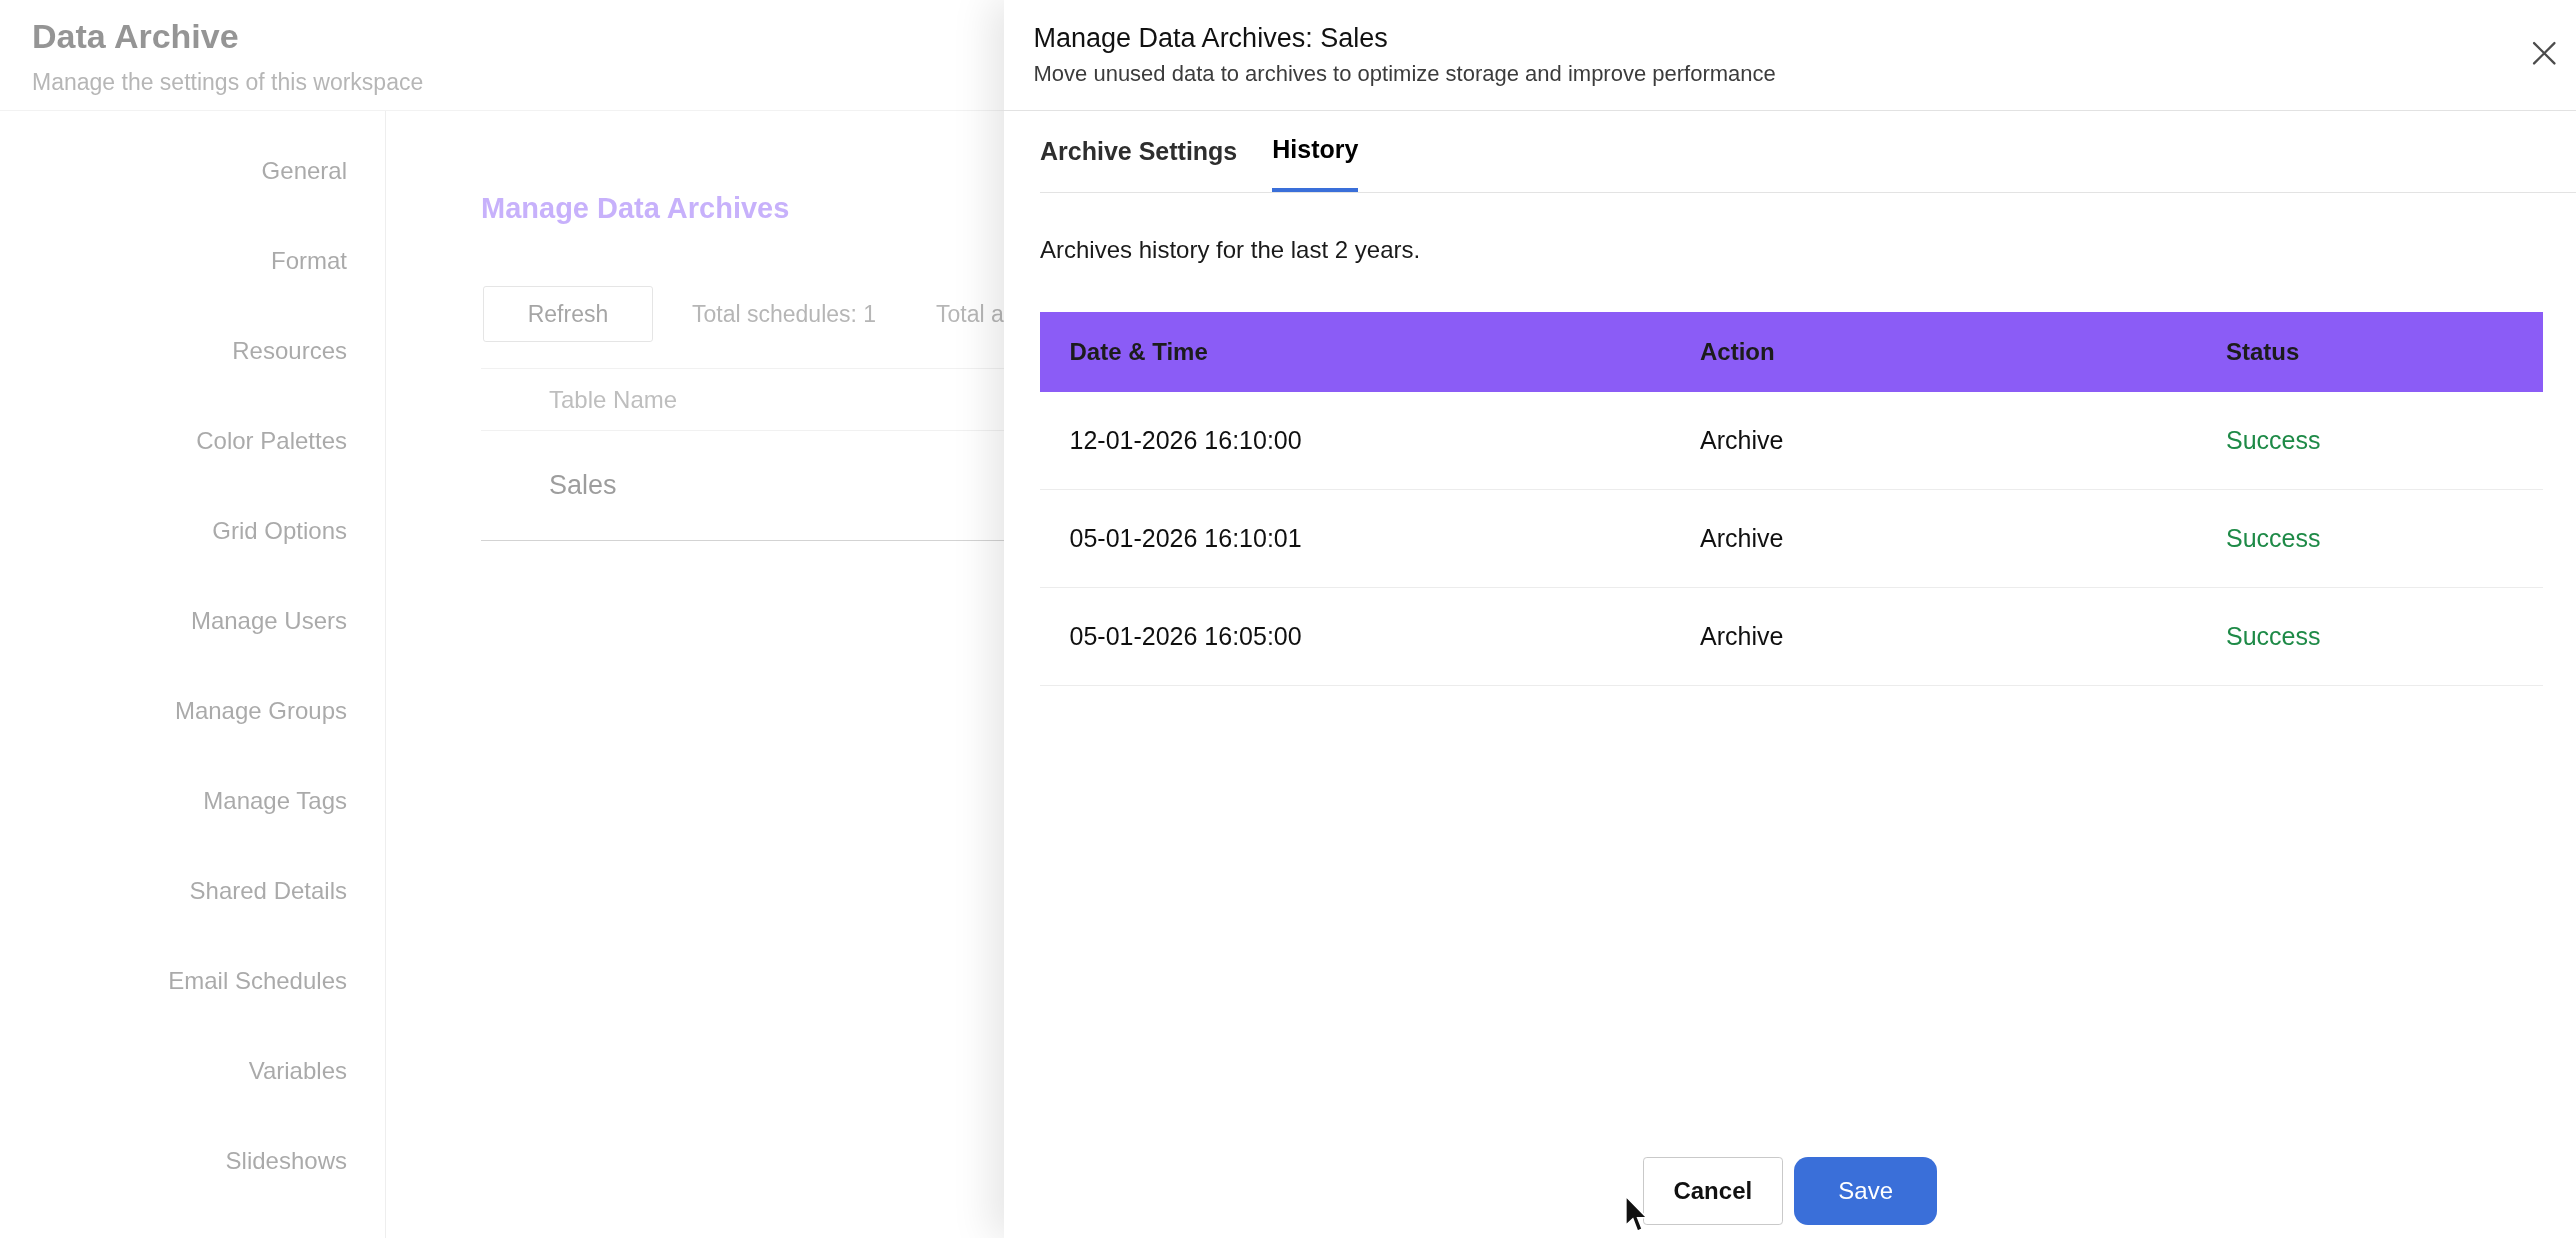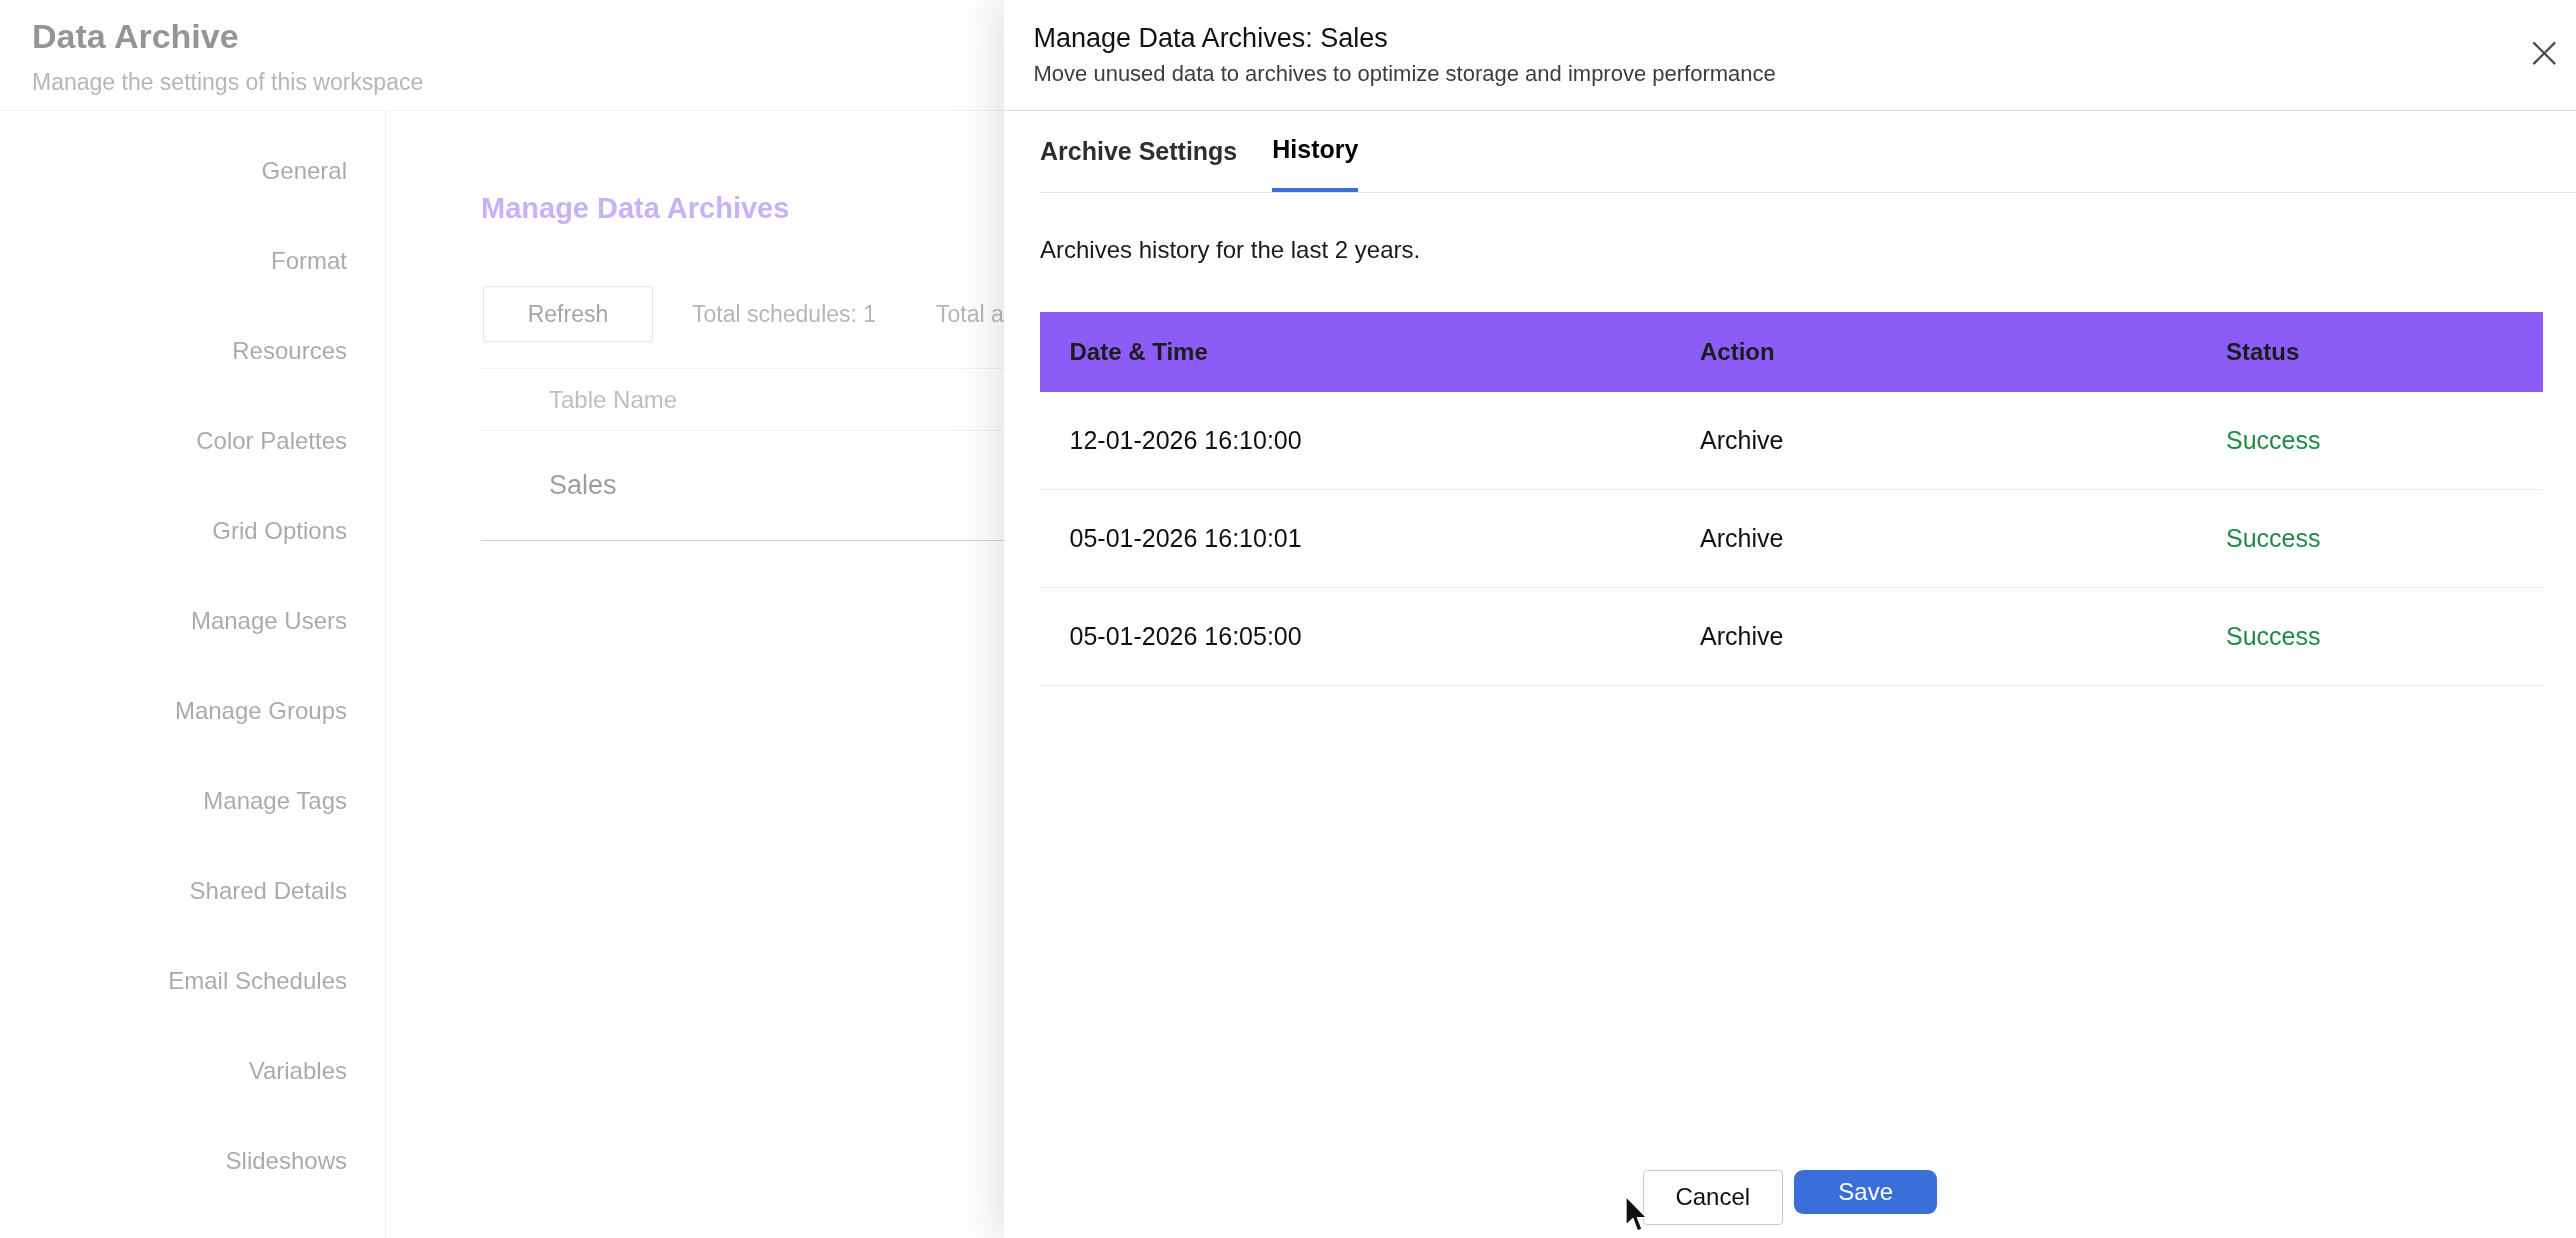--- a/index.html
+++ b/index.html
@@ -55,24 +55,24 @@
             font-size:24px; font-weight:700; color:#1c1c1c; }
   .h-row  { height:98px; display:flex; align-items:center; border-bottom:1px solid #ececec;
             font-size:25px; color:#101010; }
   .hc1 { width:660px; padding-left:29.5px; }
   .hc2 { width:526px; }
   .hc3 { flex:1; }
   .success { color:var(--success-green,#1e8a47); }
 
   .m-footer { position:absolute; left:0; bottom:13.3px; width:100%; display:flex;
               justify-content:center; gap:11.4px; }
-  .btn-cancel { width:140px; height:55px; background:#fff; border:1px solid #c9c9c9;
-                border-radius:3.8px; font-size:24px; color:#111; font-family:inherit; cursor:pointer; }
-  .btn-save   { width:143px; height:44px; background:var(--accent-blue,#3a6fd9); border:none;
-                border-radius:9px; font-size:24px; color:#fff; font-family:inherit; cursor:pointer; }
+  .btn-cancel { width:140px; height:68px; background:#fff; border:1px solid #c9c9c9;
+                border-radius:3.8px; font-size:24px; color:#111; font-family:inherit; cursor:pointer;font-weight:bold; }
+  .btn-save   { width:143px; height:68px; background:var(--accent-blue,#3a6fd9); border:none;
+                border-radius:14px; font-size:24px; color:#fff; font-family:inherit; cursor:pointer; }
 
   .cursor { position:absolute; left:1623px; top:1195px; width:29px; height:42px; z-index:50; }
 </style>
 </head>
 <body>
 
 <div class="bg">
   <div class="bp-header">
     <div class="bp-title">Data Archive</div>
     <div class="bp-subtitle">Manage the settings of this workspace</div>

